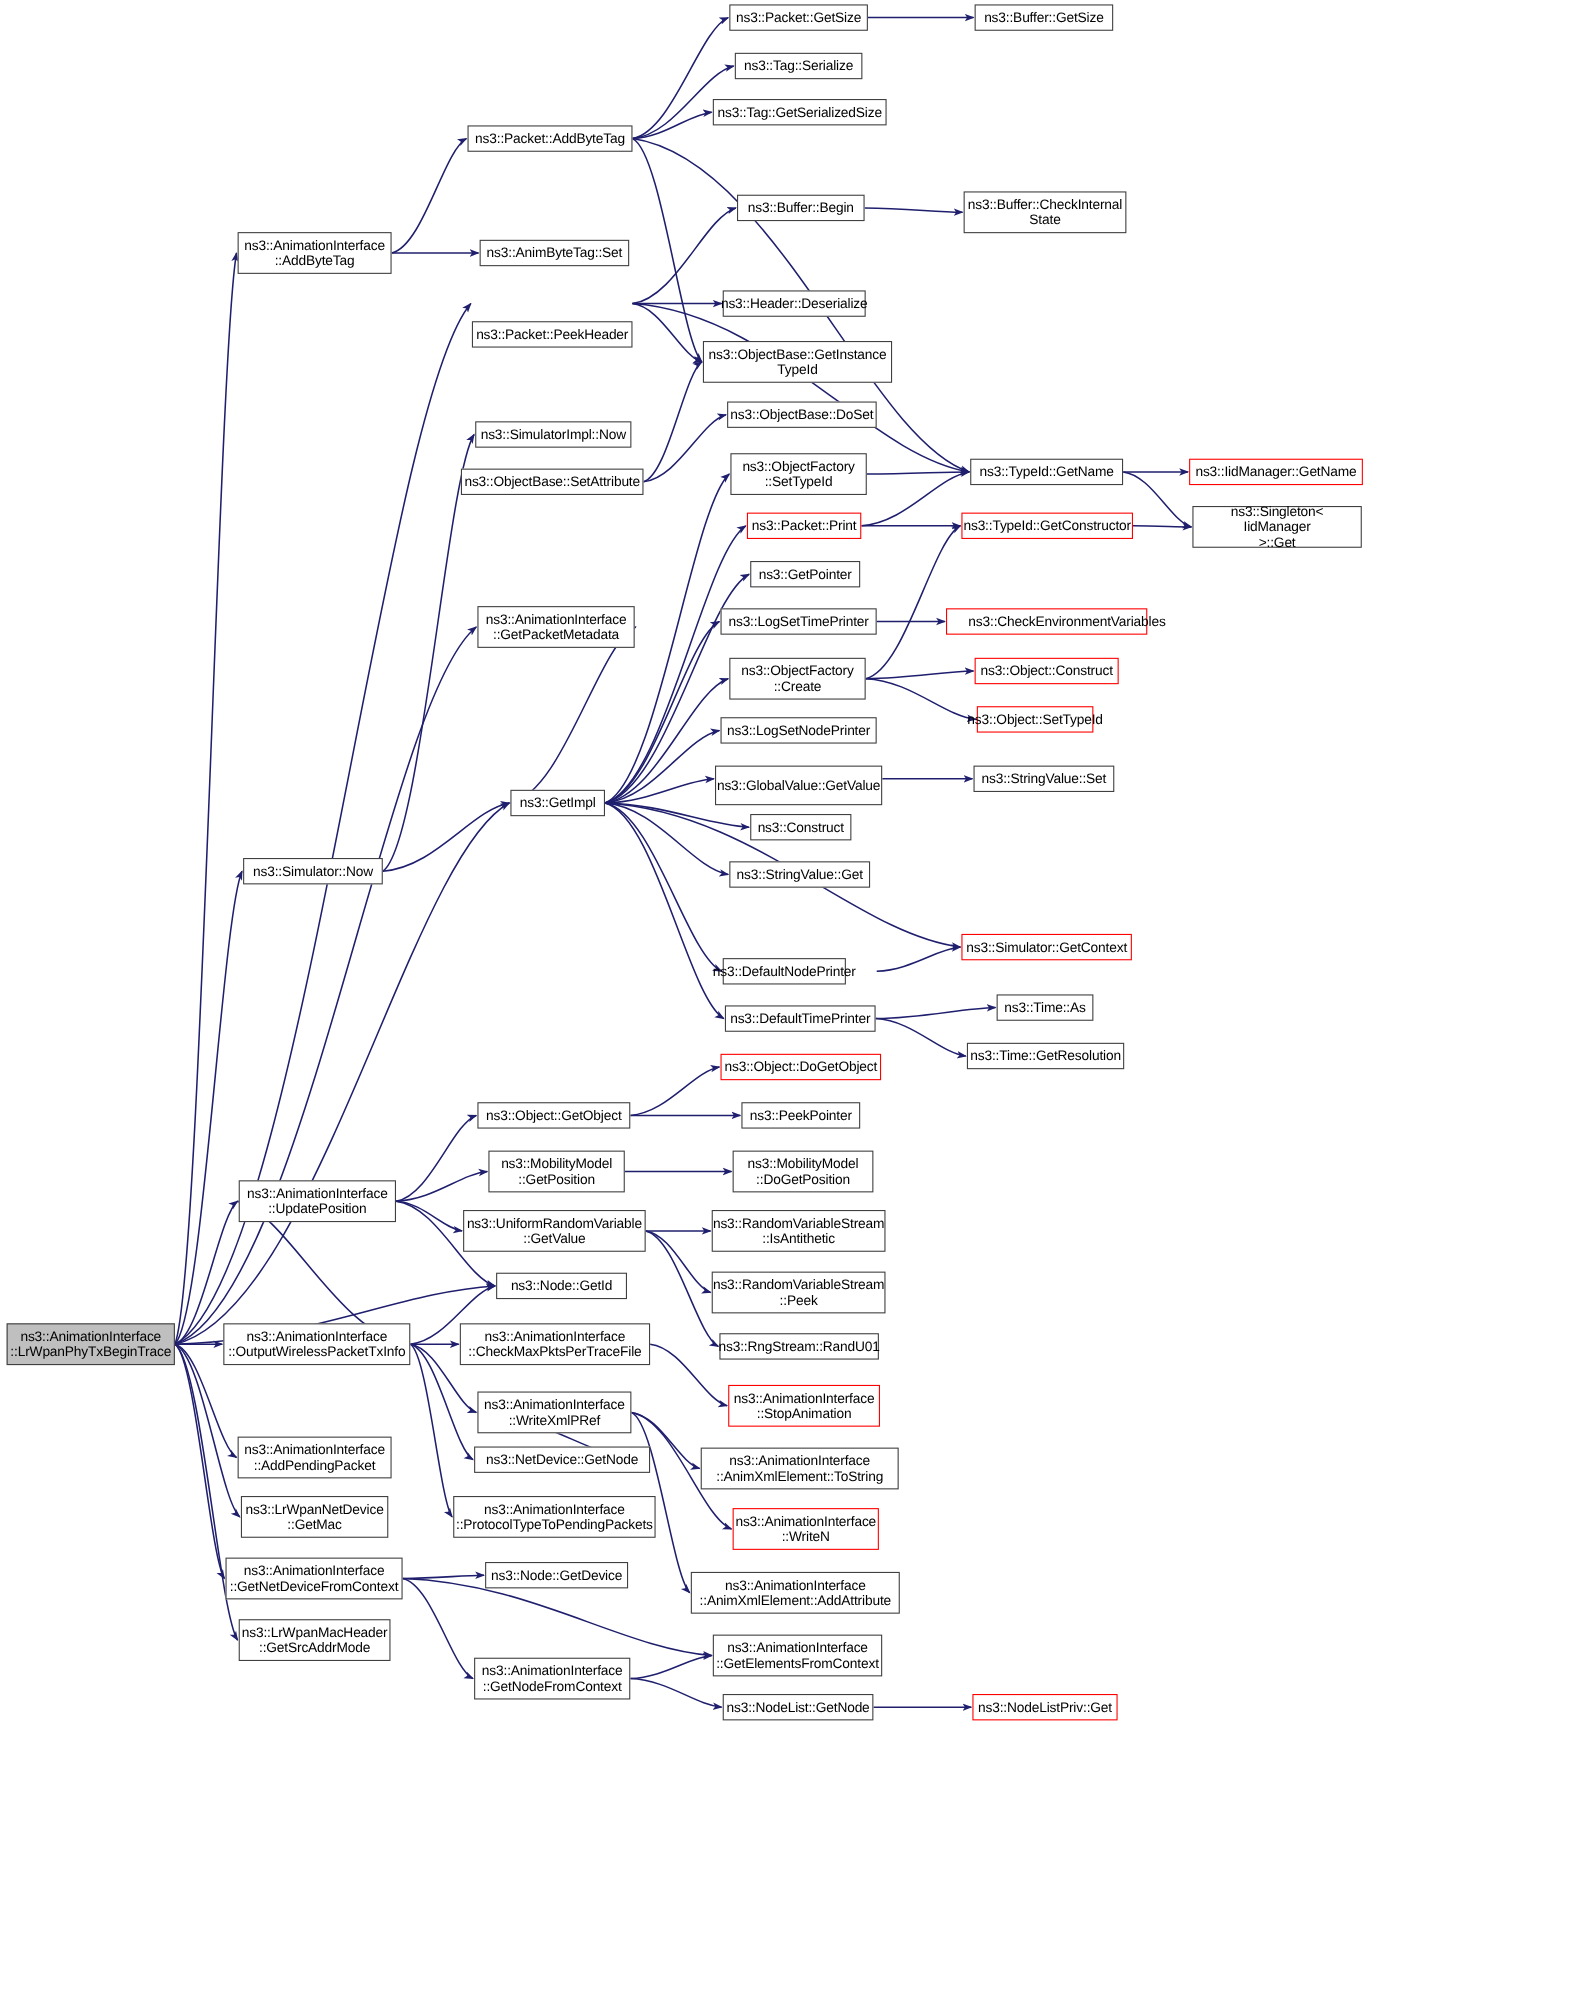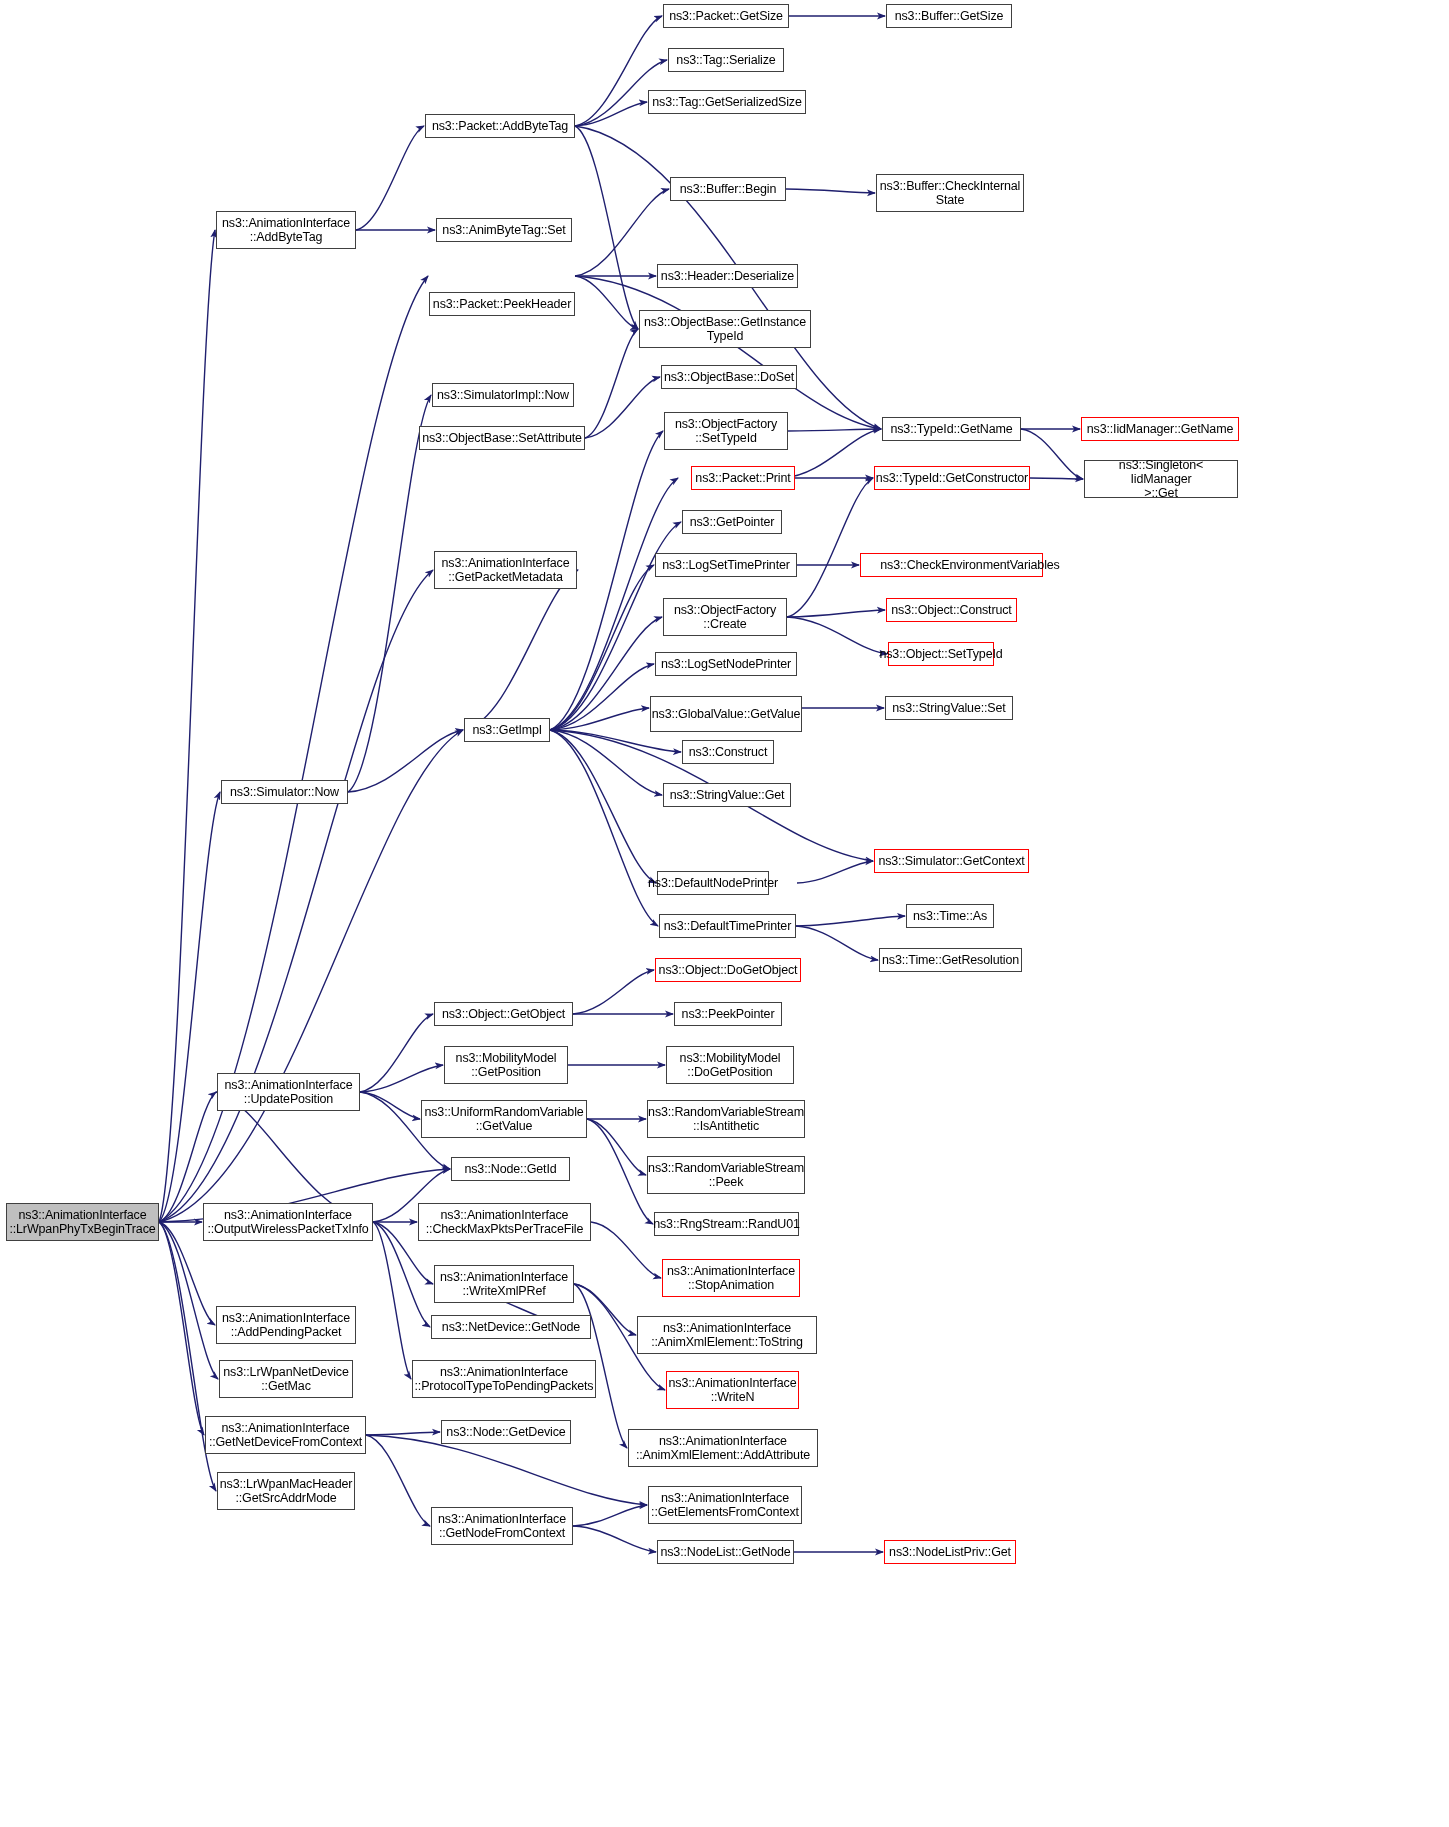--- a/index.html
+++ b/index.html
@@ -152,31 +152,31 @@
       <div class="node" style="left: 668px; top: 48px; width: 116px; height: 24px;">ns3::Tag::Serialize</div>
       <div class="node" style="left: 648px; top: 90px; width: 158px; height: 24px;">ns3::Tag::GetSerializedSize</div>
       <div class="node" style="left: 425px; top: 114px; width: 150px; height: 24px;">ns3::Packet::AddByteTag</div>
       <div class="node" style="left: 670px; top: 177px; width: 116px; height: 24px;">ns3::Buffer::Begin</div>
       <div class="node" style="left: 876px; top: 174px; width: 148px; height: 38px;">ns3::Buffer::CheckInternal
 State</div>
       <div class="node" style="left: 216px; top: 211px; width: 140px; height: 38px;">ns3::AnimationInterface
 ::AddByteTag</div>
       <div class="node" style="left: 436px; top: 218px; width: 136px; height: 24px;">ns3::AnimByteTag::Set</div>
       <div class="node" style="left: 429px; top: 264px; width: 146px; height: 24px; margin-top: 28px;">ns3::Packet::PeekHeader</div>
-      <div class="node" style="left: 657px; top: 264px; width: 141px; height: 24px;">ns3::Header::Deserialize</div>
+      <div class="node" style="left: 657px; top: 264px; width: 130px; height: 24px;">ns3::Header::Deserialize</div>
       <div class="node" style="left: 639px; top: 310px; width: 172px; height: 38px;">ns3::ObjectBase::GetInstance
 TypeId</div>
       <div class="node" style="left: 661px; top: 365px; width: 136px; height: 24px;">ns3::ObjectBase::DoSet</div>
       <div class="node" style="left: 432px; top: 383px; width: 142px; height: 24px;">ns3::SimulatorImpl::Now</div>
       <div class="node" style="left: 664px; top: 412px; width: 124px; height: 38px;">ns3::ObjectFactory
 ::SetTypeId</div>
       <div class="node" style="left: 419px; top: 426px; width: 166px; height: 24px;">ns3::ObjectBase::SetAttribute</div>
       <div class="node" style="left: 882px; top: 417px; width: 139px; height: 24px;">ns3::TypeId::GetName</div>
       <div class="node red" style="left: 1081px; top: 417px; width: 158px; height: 24px;">ns3::IidManager::GetName</div>
-      <div class="node red" style="left: 679px; top: 466px; width: 104px; height: 24px; margin-left: 12px;">ns3::Packet::Print</div>
+      <div class="node red" style="left: 679px; top: 466px; width: 104px; height: 24px;">ns3::Packet::Print</div>
       <div class="node red" style="left: 874px; top: 466px; width: 156px; height: 24px;">ns3::TypeId::GetConstructor</div>
       <div class="node" style="left: 1084px; top: 460px; width: 154px; height: 38px;">ns3::Singleton&lt; IidManager
 &gt;::Get</div>
       <div class="node" style="left: 682px; top: 510px; width: 100px; height: 24px;">ns3::GetPointer</div>
       <div class="node" style="left: 655px; top: 553px; width: 142px; height: 24px;">ns3::LogSetTimePrinter</div>
       <div class="node red" style="left: 860px; top: 553px; width: 183px; height: 24px; padding-left: 40px;">ns3::CheckEnvironmentVariables</div>
       <div class="node" style="left: 434px; top: 551px; width: 143px; height: 38px;">ns3::AnimationInterface
 ::GetPacketMetadata</div>
       <div class="node" style="left: 663px; top: 598px; width: 124px; height: 38px;">ns3::ObjectFactory
 ::Create</div>

